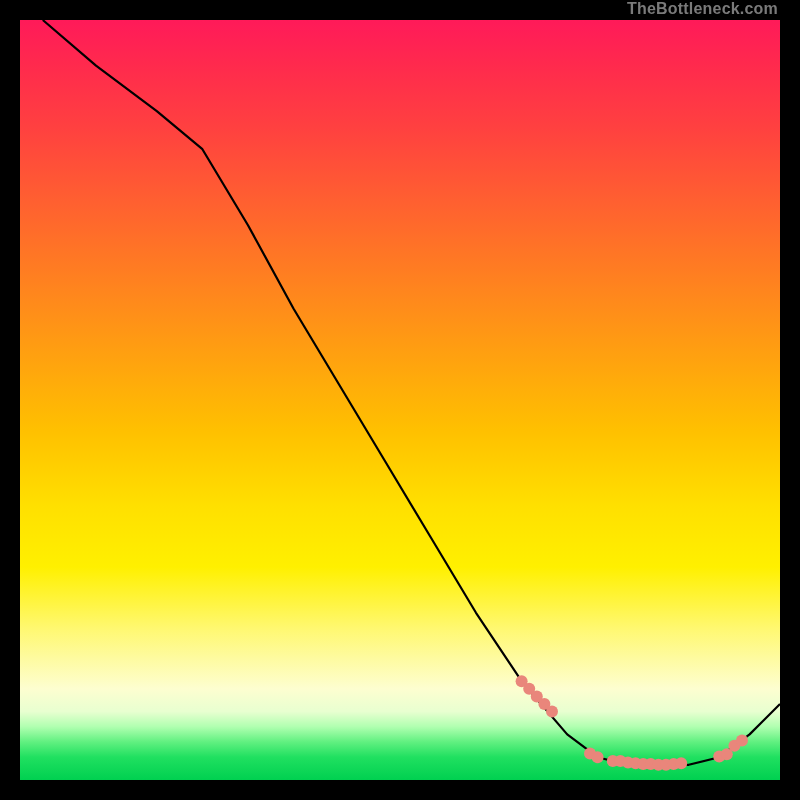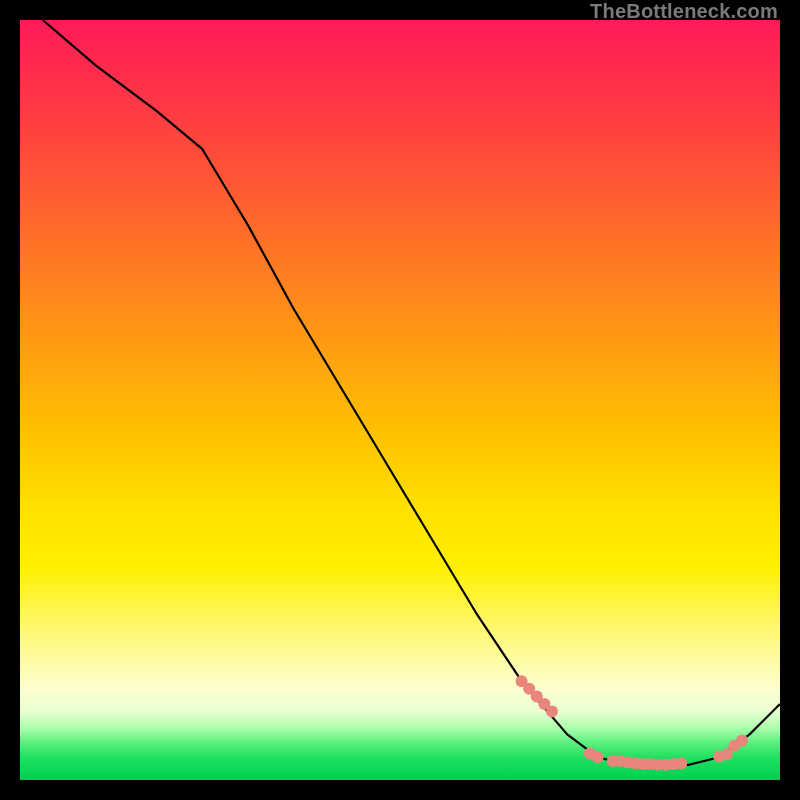--- a/index.html
+++ b/index.html
@@ -40,21 +40,21 @@
       #b0ffb0 93%,
       #60f080 95%,
       #20e060 97%,
       #00d050 100%
     );
   }
   .watermark {
     position: absolute;
     top: 0;
     right: 22px;
-    font-size: 20px;
+    font-size: 16px;
     font-weight: 600;
     color: #7a7a7a;
     letter-spacing: 0.2px;
     user-select: none;
   }
   svg.curve {
     position: absolute;
     left: 0;
     top: 0;
     width: 760px;

